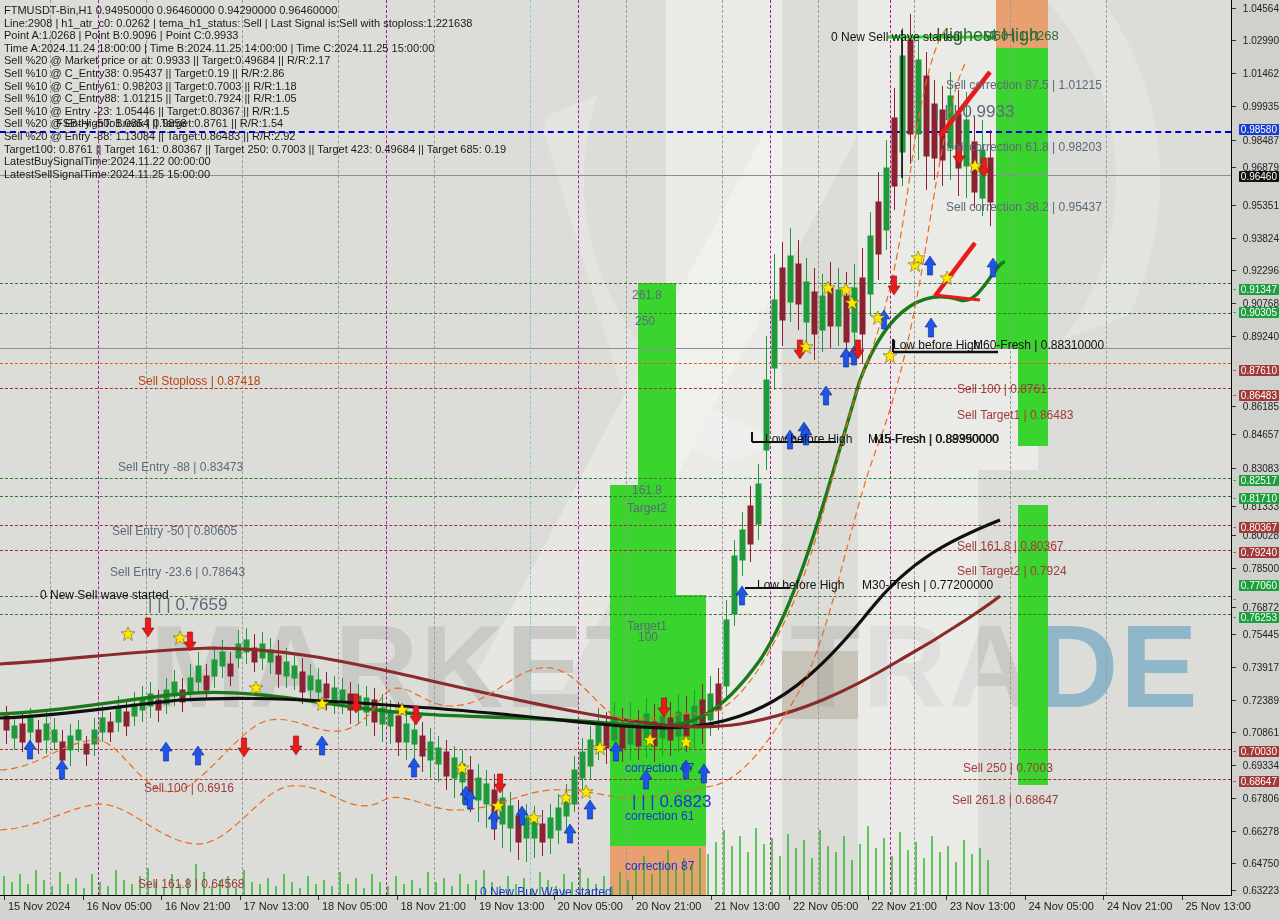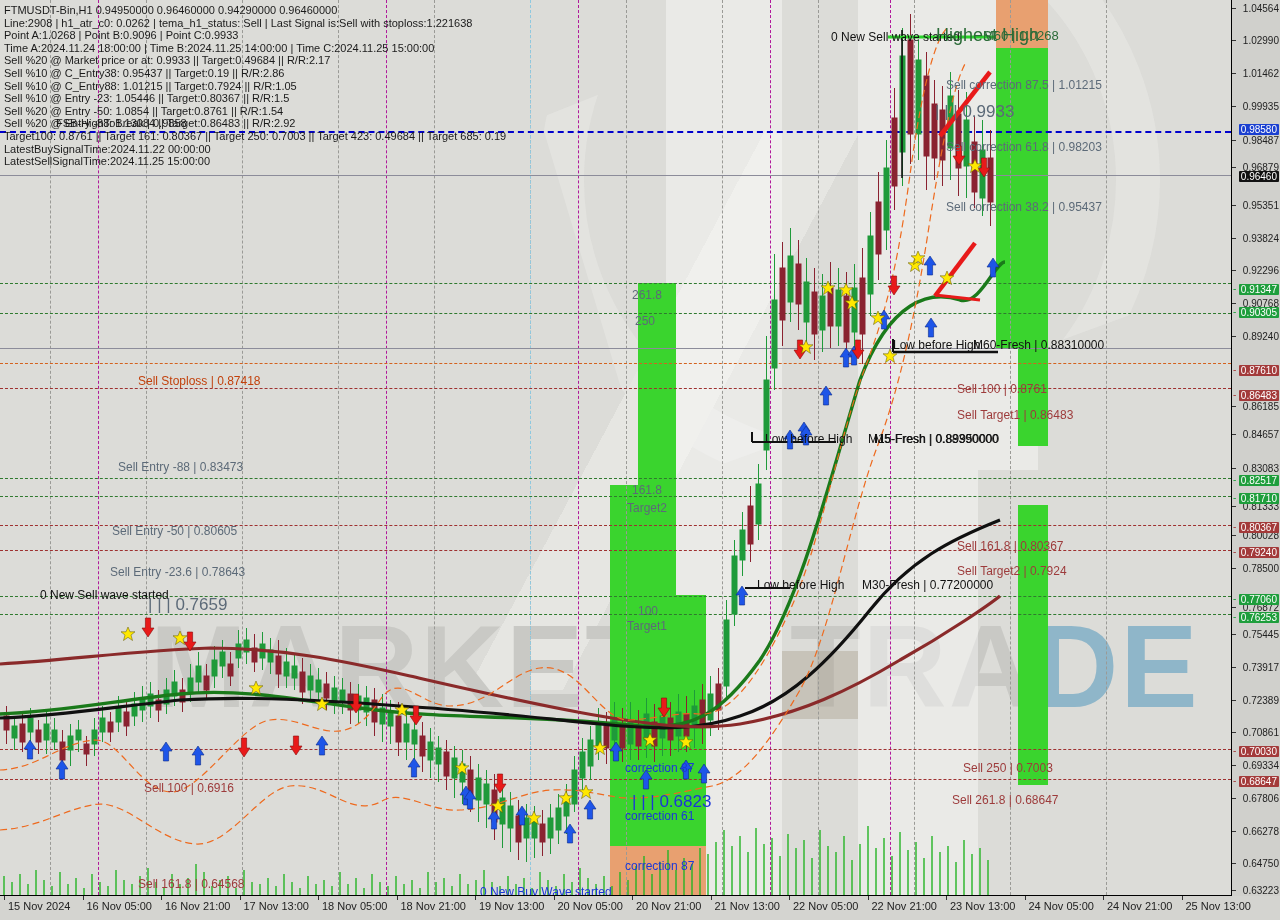--- a/index.html
+++ b/index.html
@@ -705,36 +705,37 @@
         <div class="lbl lbl-slate" style="left: 112px; top: 525px;">Sell Entry -50 | 0.80605</div>
         <div class="lbl lbl-slate" style="left: 110px; top: 566px;">Sell Entry -23.6 | 0.78643</div>
         <div class="lbl lbl-black" style="left: 40px; top: 589px;">0 New Sell wave started</div>
         <div class="lbl lbl-slate" style="left: 148px; top: 598px; font-size: 17px;">| | | 0.7659</div>
         <div class="lbl lbl-red" style="left: 144px; top: 770px;">Sell 100 | 0.6916</div>
         <div class="lbl lbl-red" style="left: 138px; top: 866px;">Sell 161.8 | 0.64568</div>
         <div class="lbl lbl-slate" style="left: 632px; top: 289px;">261.8</div>
         <div class="lbl lbl-slate" style="left: 635px; top: 315px;">250</div>
         <div class="lbl lbl-slate" style="left: 632px; top: 484px;">161.8</div>
         <div class="lbl lbl-slate" style="left: 627px; top: 502px;">Target2</div>
-        <div class="lbl lbl-slate" style="left: 638px; top: 605px; text-align: center;">100</div>
+        <div class="lbl lbl-slate" style="left: 638px; top: 631px; text-align: center;">100</div>
         <div class="lbl lbl-slate" style="left: 627px; top: 620px;">Target1</div>
         <div class="lbl lbl-blue" style="left: 625px; top: 762px;">correction 87</div>
         <div class="lbl lbl-blue" style="left: 632px; top: 795px; font-size: 17px;">| | | 0.6823</div>
         <div class="lbl lbl-blue" style="left: 625px; top: 810px;">correction 61</div>
         <div class="lbl lbl-blue" style="left: 625px; top: 860px;">correction 87</div>
         <div class="lbl lbl-blue" style="left: 480px; top: 886px; text-align: center;">0 New Buy Wave started</div>
       </div>
 
     <div id="hdr">
         <div class="row">FTMUSDT-Bin,H1  0.94950000 0.96460000 0.94290000 0.96460000</div>
         <div class="row">Line:2908 | h1_atr_c0: 0.0262 | tema_h1_status: Sell | Last Signal is:Sell with stoploss:1.221638</div>
         <div class="row">Point A:1.0268 | Point B:0.9096 | Point C:0.9933</div>
         <div class="row">Time A:2024.11.24 18:00:00 | Time B:2024.11.25 14:00:00 | Time C:2024.11.25 15:00:00</div>
         <div class="row">Sell %20 @ Market price or at: 0.9933 || Target:0.49684 || R/R:2.17</div>
         <div class="row">Sell %10 @ C_Entry38: 0.95437 || Target:0.19 || R/R:2.86</div>
+        <div class="row">Sell %10 @ C_Entry61: 0.98203 || Target:0.7003 || R/R:1.18</div>
         <div class="row">Sell %10 @ C_Entry88: 1.01215 || Target:0.7924 || R/R:1.05</div>
         <div class="row">Sell %10 @ Entry -23: 1.05446 || Target:0.80367 || R/R:1.5</div>
         <div class="row">Sell %20 @ Entry -50: 1.0854 || Target:0.8761 || R/R:1.54</div>
         <div class="row">Sell %20 @ Entry -88: 1.13084 || Target:0.86483 || R/R:2.92</div>
         <div class="row">Target100: 0.8761 || Target 161: 0.80367 || Target 250: 0.7003 || Target 423: 0.49684 || Target 685: 0.19</div>
         <div class="row">LatestBuySignalTime:2024.11.22 00:00:00</div>
         <div class="row">LatestSellSignalTime:2024.11.25 15:00:00</div>
         <div class="ghost">FSB-HighToBreak | 0.9858</div>
       </div>
   </div>
@@ -805,21 +806,21 @@
       <div class="pa" style="top: 390px;"><span class="pa-chip chip-red">0.86483</span></div>
       <div class="pa-dash" style="top: 389px; color: rgb(163, 58, 58);">-</div>
       <div class="pa" style="top: 475px;"><span class="pa-chip chip-green">0.82517</span></div>
       <div class="pa-dash" style="top: 474px; color: rgb(30, 158, 60);">-</div>
       <div class="pa" style="top: 493px;"><span class="pa-chip chip-green">0.81710</span></div>
       <div class="pa-dash" style="top: 492px; color: rgb(30, 158, 60);">-</div>
       <div class="pa" style="top: 522px;"><span class="pa-chip chip-red">0.80367</span></div>
       <div class="pa-dash" style="top: 521px; color: rgb(163, 58, 58);">-</div>
       <div class="pa" style="top: 547px;"><span class="pa-chip chip-red">0.79240</span></div>
       <div class="pa-dash" style="top: 546px; color: rgb(163, 58, 58);">-</div>
-      <div class="pa" style="top: 594px;"><span class="pa-chip chip-green">0.77060</span></div>
+      <div class="pa" style="top: 580px;"><span class="pa-chip chip-green">0.77060</span></div>
       <div class="pa-dash" style="top: 593px; color: rgb(30, 158, 60);">-</div>
       <div class="pa" style="top: 612px;"><span class="pa-chip chip-green">0.76253</span></div>
       <div class="pa-dash" style="top: 611px; color: rgb(30, 158, 60);">-</div>
       <div class="pa" style="top: 746px;"><span class="pa-chip chip-red">0.70030</span></div>
       <div class="pa-dash" style="top: 745px; color: rgb(163, 58, 58);">-</div>
       <div class="pa" style="top: 776px;"><span class="pa-chip chip-red">0.68647</span></div>
       <div class="pa-dash" style="top: 775px; color: rgb(163, 58, 58);">-</div>
     </div>
 
   <div id="time-axis">

